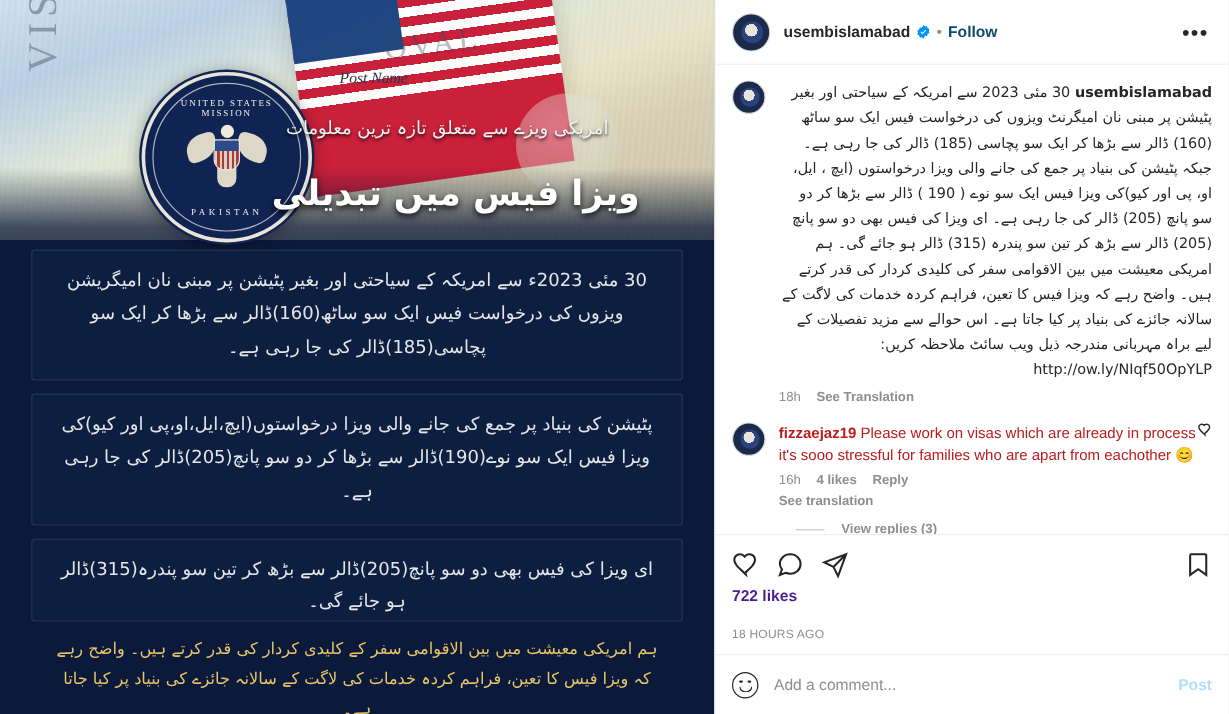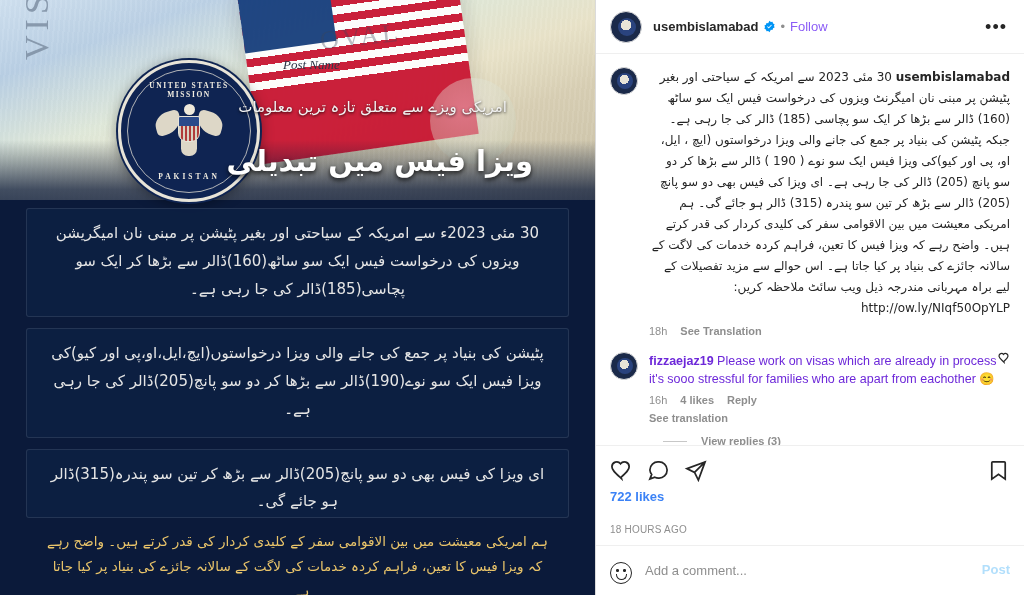--- a/index.html
+++ b/index.html
@@ -130,21 +130,21 @@
     border: 3px solid #e8e4d8;
     box-shadow: 0 0 0 2px #0f2452, 0 2px 14px rgba(0,0,0,.45);
     display: flex; align-items: center; justify-content: center;
     z-index: 4;
   }
   .seal-inner {
     width: 124px; height: 124px;
     border-radius: 50%;
     border: 1px solid rgba(232,228,216,.75);
     position: relative;
-    display: flex; align-items: center; justify-content: center; font-weight: bold;
+    display: flex; align-items: center; justify-content: center;
   }
   .seal-top, .seal-bottom {
     position: absolute;
     width: 100%;
     text-align: center;
     color: #f1ede1;
     font-family: "Liberation Serif", serif;
     font-size: 7.5px;
     letter-spacing: 1.6px;
   }
@@ -288,23 +288,23 @@
     color: #262626;
     margin-left: 11px;
   }
   .verified {
     width: 13px; height: 13px;
     margin-left: 4px;
     flex: 0 0 13px;
   }
   .dot-sep { color: #8e8e8e; margin: 0 5px; font-size: 13px; }
   .follow {
-    color: #8b5cf6;
-    font-size: 13px;
-    font-weight: normal;
+    color: #0c4a6e;
+    font-size: 13px;
+    font-weight: bold;
     cursor: pointer;
   }
   .more-dots {
     margin-left: auto;
     color: #262626;
     font-size: 18px;
     letter-spacing: 1px;
     line-height: 1;
     cursor: pointer;
     padding-right: 3px;
@@ -320,21 +320,21 @@
     margin-bottom: 15px;
   }
   .cmt .body {
     margin-left: 11px;
     flex: 1 1 auto;
     min-width: 0;
   }
   .cmt .txt {
     font-size: 12.5px;
     line-height: 1.45;
-    color: #6d28d9;
+    color: #b91c1c;
     word-wrap: break-word;
   }
   .cmt .txt b { font-weight: bold; }
   .urdu-caption {
     direction: rtl;
     text-align: right;
     font-family: "DejaVu Sans", sans-serif;
     font-size: 12px;
     line-height: 1.75;
     color: #262626;
@@ -392,35 +392,36 @@
     display: flex;
     align-items: center;
     gap: 14px;
     height: 34px;
   }
   .action-row .spacer { margin-left: auto; }
   .icon-btn { cursor: pointer; display: inline-flex; }
   .likes {
     font-size: 13px;
     font-weight: bold;
-    color: #3b82f6;
+    color: #4c1d95;
     margin-top: 2px;
   }
   .ago {
     font-size: 10px;
     color: #8e8e8e;
     letter-spacing: .2px;
     margin-top: 20px;
     padding-bottom: 10px;
   }
   .add-comment {
     border-top: 1px solid #efefef;
     height: 50px;
     display: flex;
-    padding: 16px 14px;
+    align-items: center;
+    padding: 4px 14px;
     gap: 11px;
     flex: 0 0 50px;
   }
   .emoji {
     width: 22px; height: 22px;
     border-radius: 50%;
     border: 1.5px solid #262626;
     position: relative;
     flex: 0 0 22px;
     cursor: pointer;

